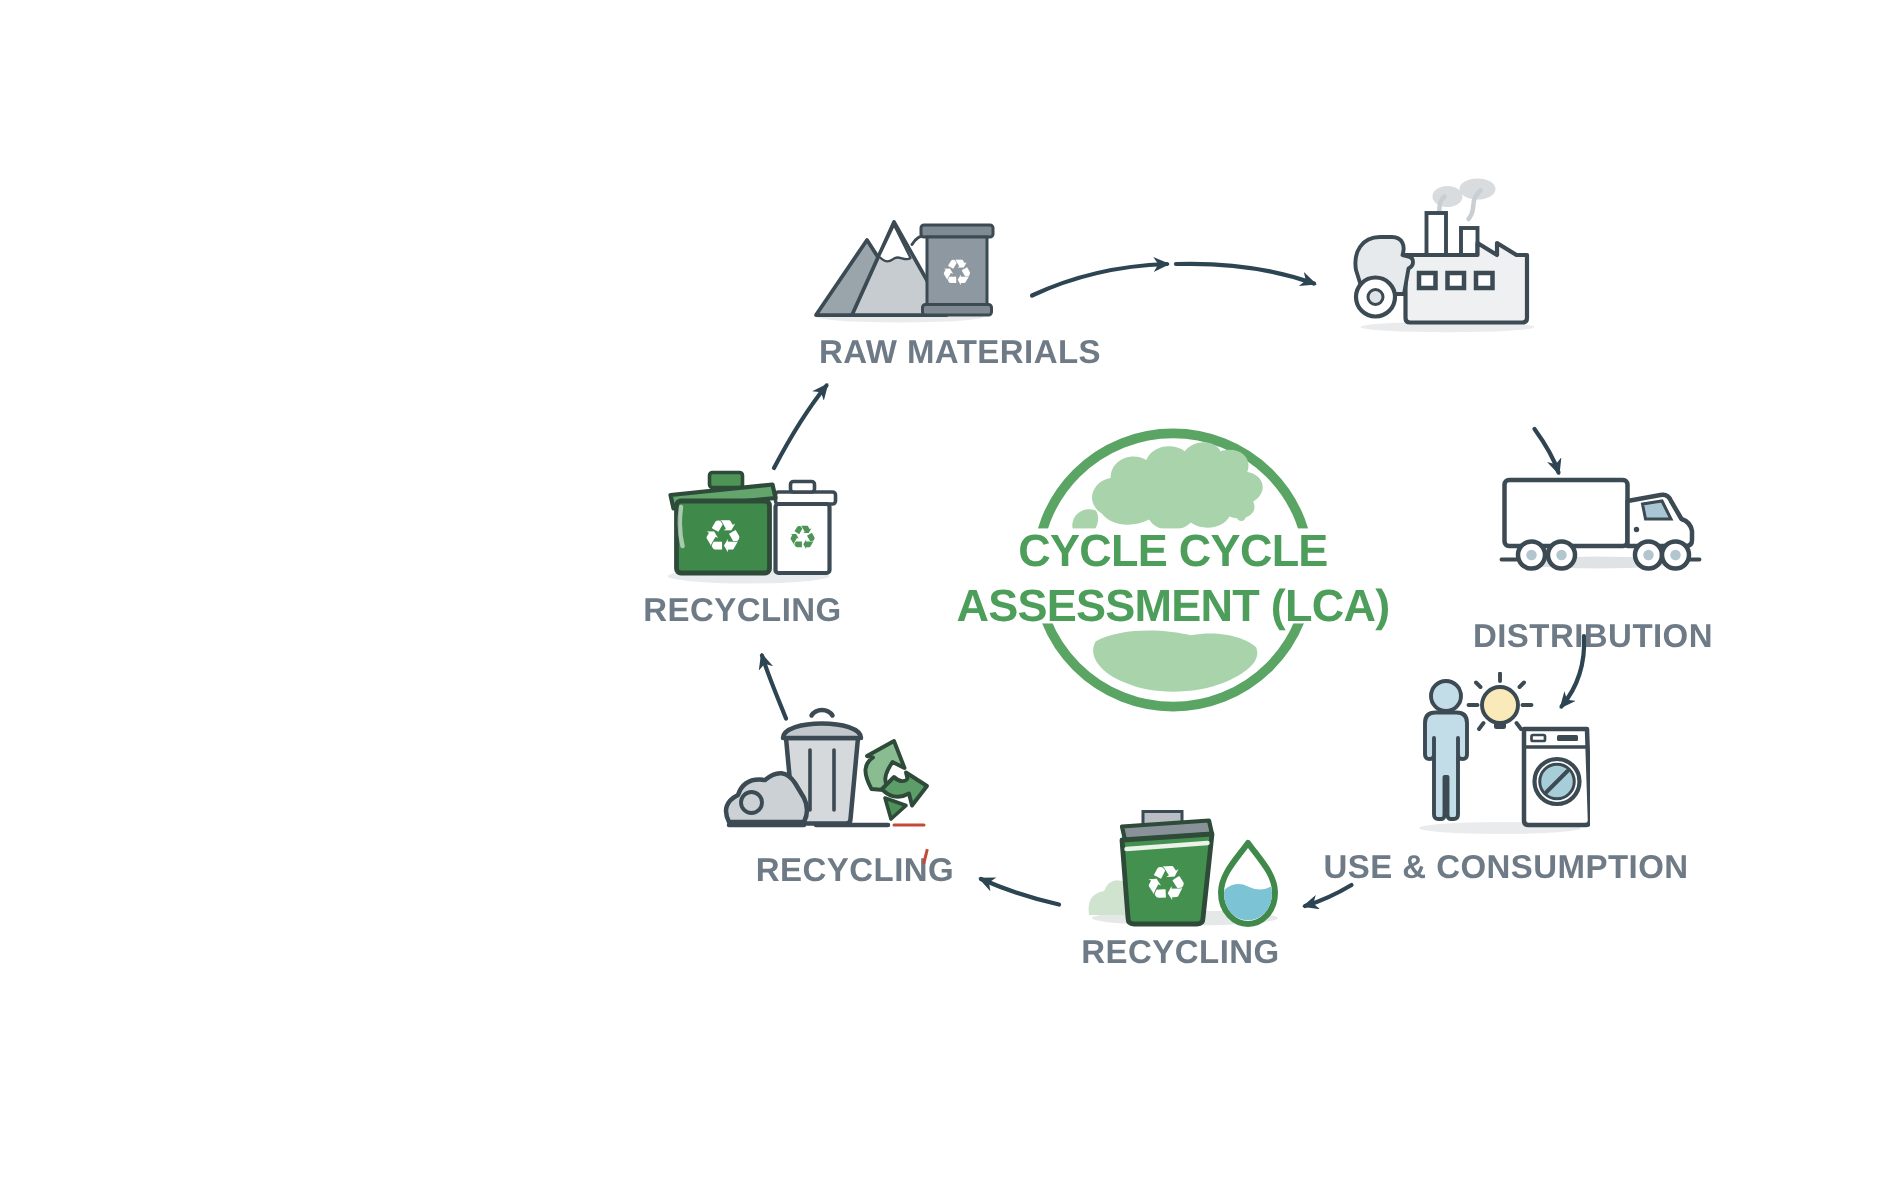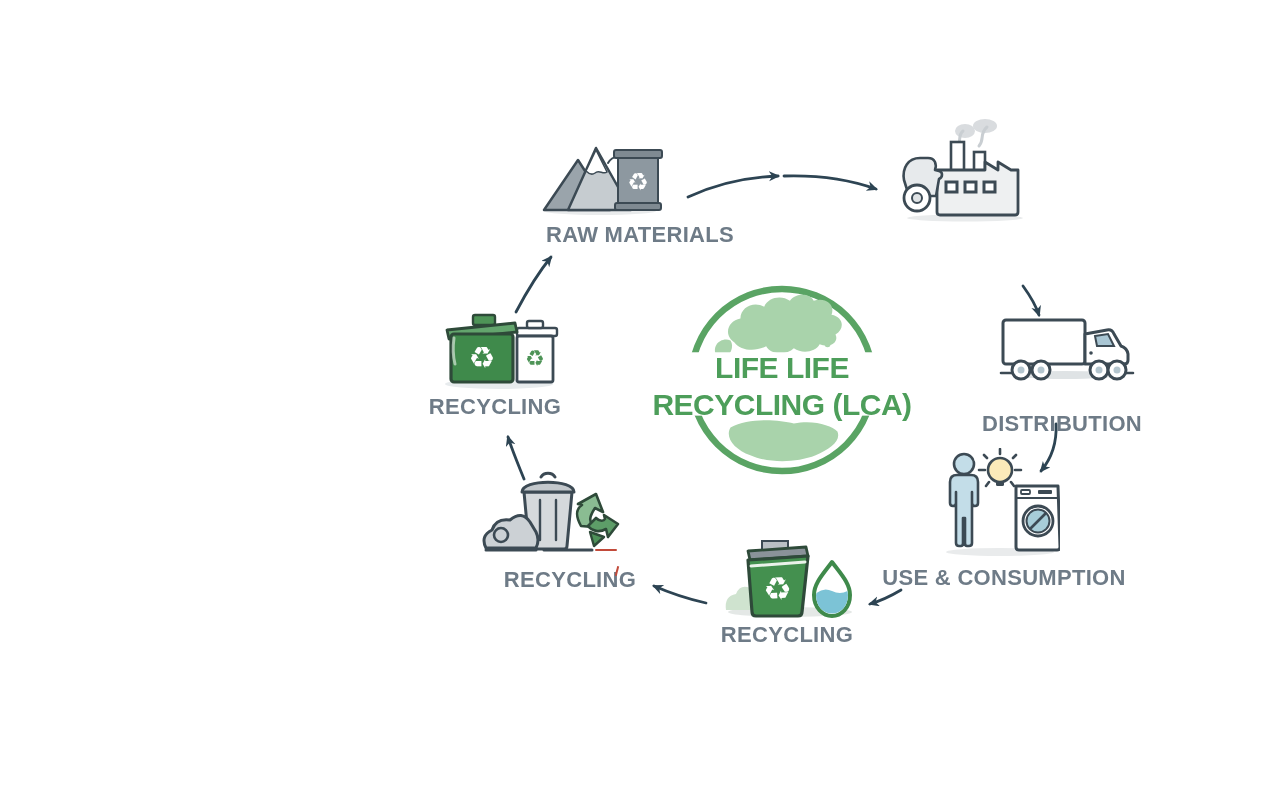--- a/index.html
+++ b/index.html
@@ -60,22 +60,22 @@
     <circle cx="100" cy="100" r="92" fill="#ffffff" stroke="#5aa464" stroke-width="6.5"></circle>
     <g fill="#a9d3ab" stroke="none">
       <path d="M52 62 C40 54 46 40 58 38 C58 26 72 20 82 26 C86 16 100 14 108 20 C114 12 128 12 132 20 C144 16 154 24 150 34 C162 36 164 48 154 54 C158 62 148 68 138 64 C134 72 120 74 112 68 C104 76 88 74 84 66 C72 72 58 70 52 62 Z"></path>
       <path d="M34 76 C28 66 38 56 48 60 C52 66 48 76 40 78 Z"></path>
       <circle cx="146" cy="64" r="3"></circle>
       <path d="M48 148 C66 138 96 140 112 144 C132 140 150 146 156 152 C160 162 148 170 134 176 C114 184 86 184 68 176 C52 170 42 158 48 148 Z"></path>
     </g>
     <rect x="2" y="72" width="196" height="64" fill="#ffffff"></rect>
   </svg>
   <div class="center-title" style="left:782px; top:349px;">
-    <div class="l1">LIFE LIFE</div>
-    <div class="l2">RECYCLING (LCA)</div>
+    <div class="l1">CYCLE CYCLE</div>
+    <div class="l2">ASSESSMENT (LCA)</div>
   </div>
 
   <svg class="abs" style="left:538px; top:138px;" width="128" height="78" viewBox="0 0 128 78">
     <ellipse cx="62" cy="73" rx="56" ry="4" fill="#e9ebec"></ellipse>
     <path d="M6 72 L40 22 L72 72 Z" fill="#9aa4ab" class="icon-outline" stroke-width="2.5" stroke-linejoin="round"></path>
     <path d="M30 72 L58 10 L93 72 Z" fill="#c6ccd0" class="icon-outline" stroke-width="2.5" stroke-linejoin="round"></path>
     <path d="M48 33 L58 12 L69 34 C65 37 61 31 57 35 C53 38 50 35 48 33 Z" fill="#ffffff" class="icon-outline" stroke-width="1.5"></path>
     <path d="M70 25 C75 17 83 17 86 24" fill="none" class="icon-outline" stroke-width="2" stroke-linecap="round"></path>
     <rect x="76" y="12" width="48" height="8" rx="2" fill="#7f8a92" class="icon-outline" stroke-width="2"></rect>
     <rect x="80" y="20" width="40" height="48" fill="#8d98a0" class="icon-outline" stroke-width="2"></rect>

